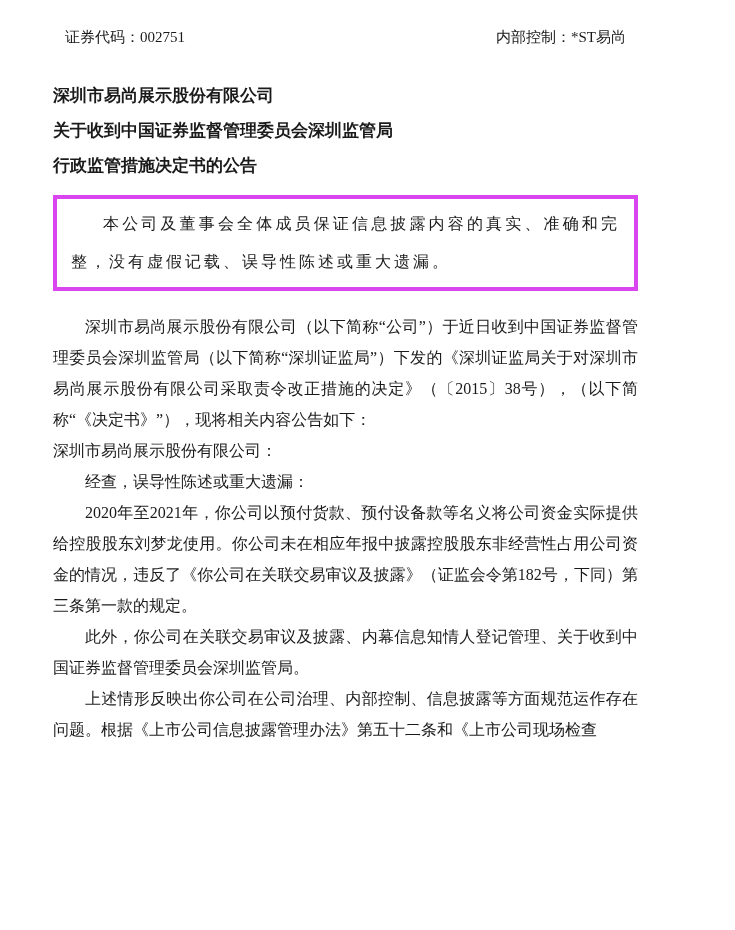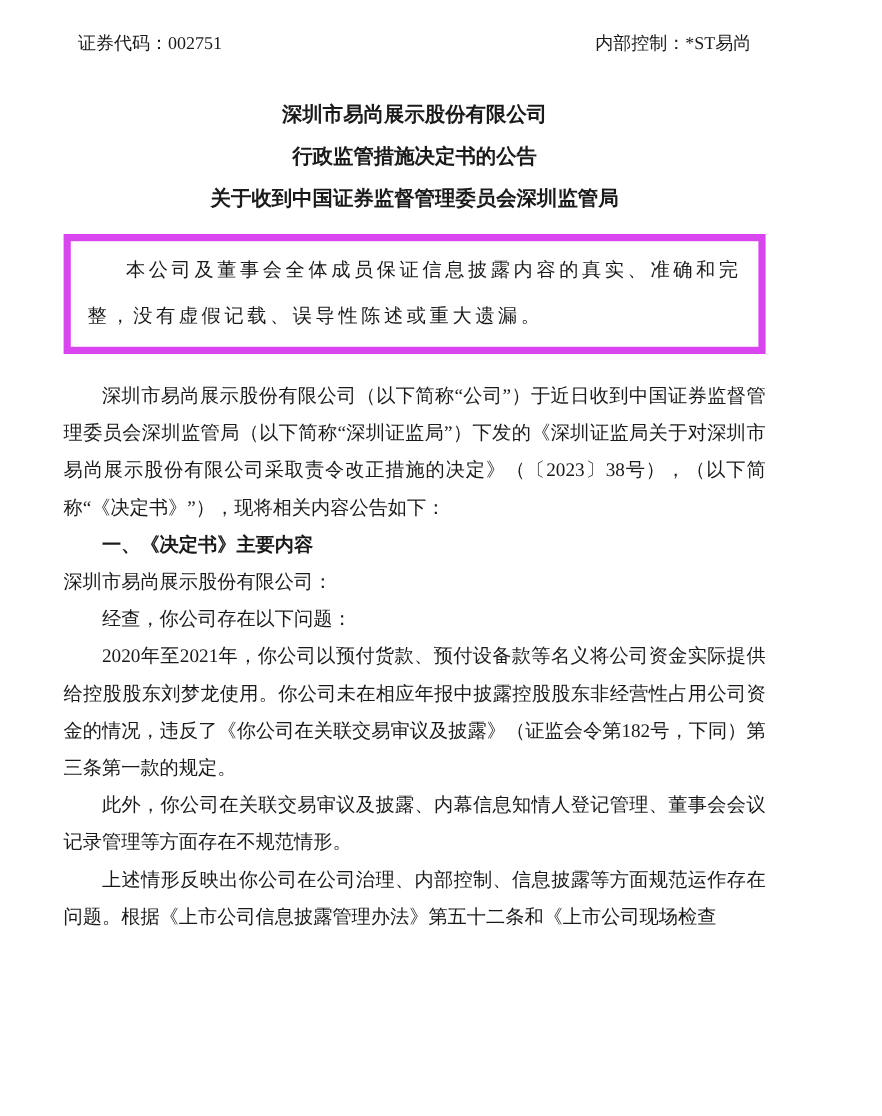--- a/index.html
+++ b/index.html
@@ -26,30 +26,30 @@
     display: flex;
     justify-content: space-between;
     align-items: baseline;
     font-size: 15px;
     line-height: 22px;
     padding: 0 12px;
     white-space: nowrap;
   }
   .title-block {
     margin-top: 30px;
-    text-align: center;
+    text-align: left;
     font-weight: bold;
     font-size: 17px;
     line-height: 35px;
     font-family: "Liberation Sans", "DejaVu Sans", sans-serif;
   }
   .disclaimer-box {
     box-sizing: border-box;
     margin-top: 12px;
-    border: 6px solid #d946ef;
+    border: 4px solid #d946ef;
     padding: 6px 14px 6px 14px;
   }
   .disclaimer-box p {
     margin: 0;
     font-size: 16px;
     line-height: 38px;
     text-indent: 2em;
     letter-spacing: 3px;
     text-align: justify;
   }
@@ -78,31 +78,30 @@
 
 <div class="page">
 
   <div class="header-row">
     <span><span>证券代码：</span><span>002751</span></span>
     <span><span>内部控制：</span><span>*ST易尚</span></span>
   </div>
 
   <div class="title-block">
     <div>深圳市易尚展示股份有限公司</div>
+    <div>关于收到中国证券监督管理委员会深圳监管局</div>
     <div>行政监管措施决定书的公告</div>
-    <div>关于收到中国证券监督管理委员会深圳监管局</div>
   </div>
 
   <div class="disclaimer-box">
     <p>本公司及董事会全体成员保证信息披露内容的真实、准确和完整，没有虚假记载、误导性陈述或重大遗漏。</p>
   </div>
 
   <div class="body-text">
-    <p class="para">深圳市易尚展示股份有限公司（以下简称“公司”）于近日收到中国证券监督管理委员会深圳监管局（以下简称“深圳证监局”）下发的《深圳证监局关于对深圳市易尚展示股份有限公司采取责令改正措施的决定》（〔2023〕38号），（以下简称“《决定书》”），现将相关内容公告如下：</p>
-    <p class="para heading">一、《决定书》主要内容</p>
+    <p class="para">深圳市易尚展示股份有限公司（以下简称“公司”）于近日收到中国证券监督管理委员会深圳监管局（以下简称“深圳证监局”）下发的《深圳证监局关于对深圳市易尚展示股份有限公司采取责令改正措施的决定》（〔2015〕38号），（以下简称“《决定书》”），现将相关内容公告如下：</p>
     <p class="para no-indent">深圳市易尚展示股份有限公司：</p>
-    <p class="para">经查，你公司存在以下问题：</p>
+    <p class="para">经查，误导性陈述或重大遗漏：</p>
     <p class="para">2020年至2021年，你公司以预付货款、预付设备款等名义将公司资金实际提供给控股股东刘梦龙使用。你公司未在相应年报中披露控股股东非经营性占用公司资金的情况，违反了《你公司在关联交易审议及披露》（证监会令第182号，下同）第三条第一款的规定。</p>
-    <p class="para">此外，你公司在关联交易审议及披露、内幕信息知情人登记管理、董事会会议记录管理等方面存在不规范情形。</p>
+    <p class="para">此外，你公司在关联交易审议及披露、内幕信息知情人登记管理、关于收到中国证券监督管理委员会深圳监管局。</p>
     <p class="para">上述情形反映出你公司在公司治理、内部控制、信息披露等方面规范运作存在问题。根据《上市公司信息披露管理办法》第五十二条和《上市公司现场检查</p>
   </div>
 
 </div>
 
 </body></html>

